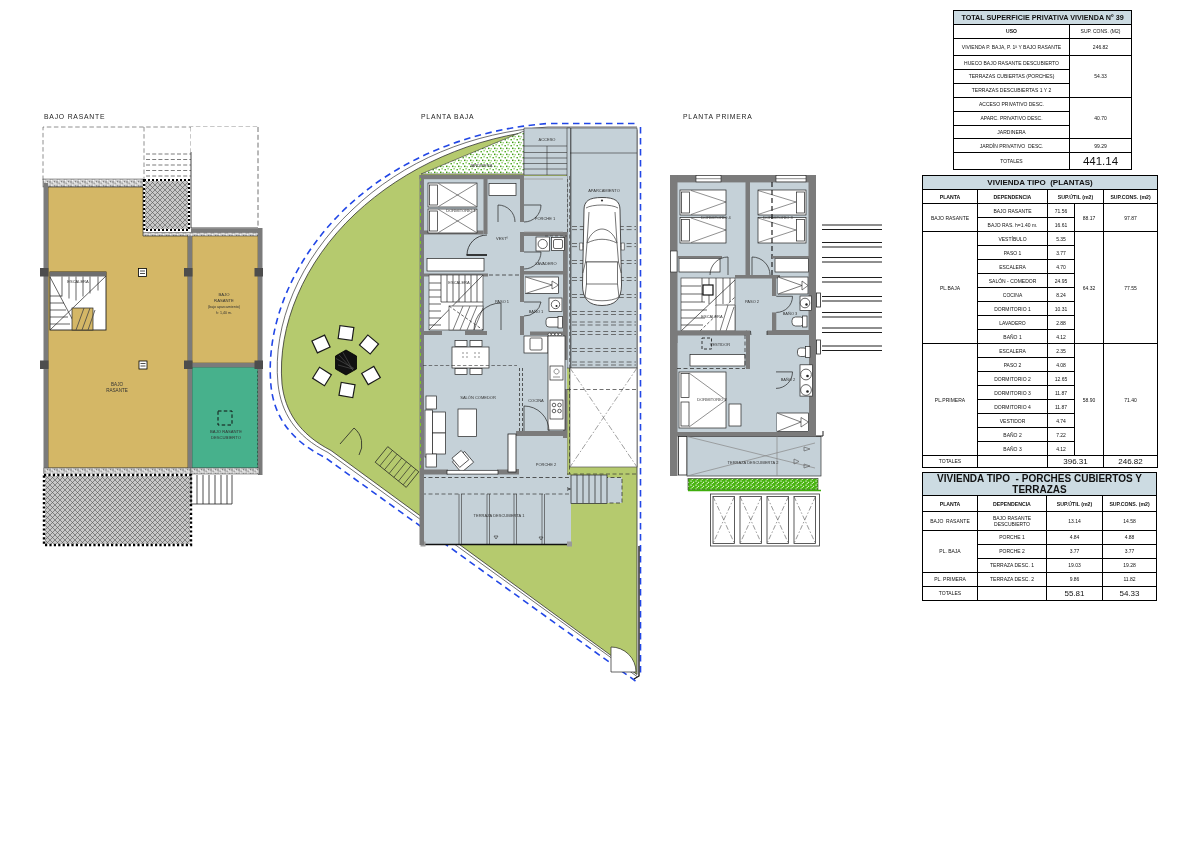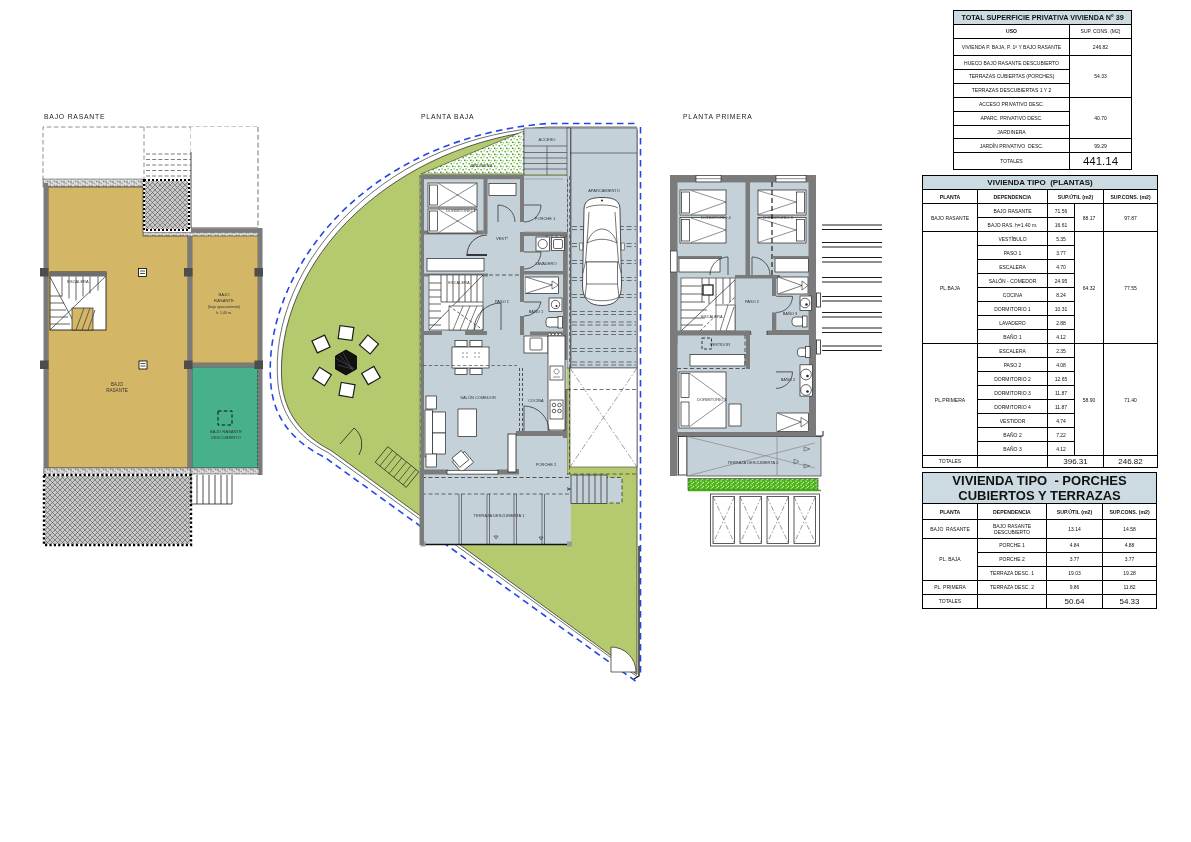--- a/index.html
+++ b/index.html
@@ -824,21 +824,21 @@
 <table class="tbl" style="left:922px;top:472px;width:234px;border:1.5px solid #000;">
   <colgroup>
       <col style="width:55px">
       <col style="width:69px">
       <col style="width:56px">
       <col style="width:54px">
     </colgroup>
 
   <tbody>
       <tr style="height:15px">
-        <td colspan="4" class="hdr" style="font-size:13px;">VIVIENDA TIPO&nbsp; - PORCHES CUBIERTOS Y TERRAZAS</td>
+        <td colspan="4" class="hdr" style="font-size:10px;">VIVIENDA TIPO&nbsp; - PORCHES CUBIERTOS Y TERRAZAS</td>
       </tr>
 
   <tr style="height:16px">
         <td style="font-size:5.2px;font-weight:bold;">PLANTA</td>
         <td style="font-size:5.2px;font-weight:bold;">DEPENDENCIA</td>
         <td style="font-size:5.2px;font-weight:bold;">SUP.ÚTIL (m2)</td>
         <td style="font-size:5.2px;font-weight:bold;">SUP.CONS. (m2)</td>
       </tr>
 
   <tr style="height:18.5px">
@@ -870,17 +870,17 @@
   <tr style="height:14px">
         <td style="font-size:5px;">PL. PRIMERA</td>
         <td style="font-size:5px;">TERRAZA DESC. 2</td>
         <td style="font-size:5px;">9.86</td>
         <td style="font-size:5px;">11.82</td>
       </tr>
 
   <tr style="height:14px">
         <td style="font-size:5px;">TOTALES</td>
         <td></td>
-        <td style="font-size:8px;">50.64</td>
+        <td style="font-size:8px;">55.81</td>
         <td style="font-size:8px;">54.33</td>
       </tr>
 </tbody>
   </table>
 
 </body></html>

